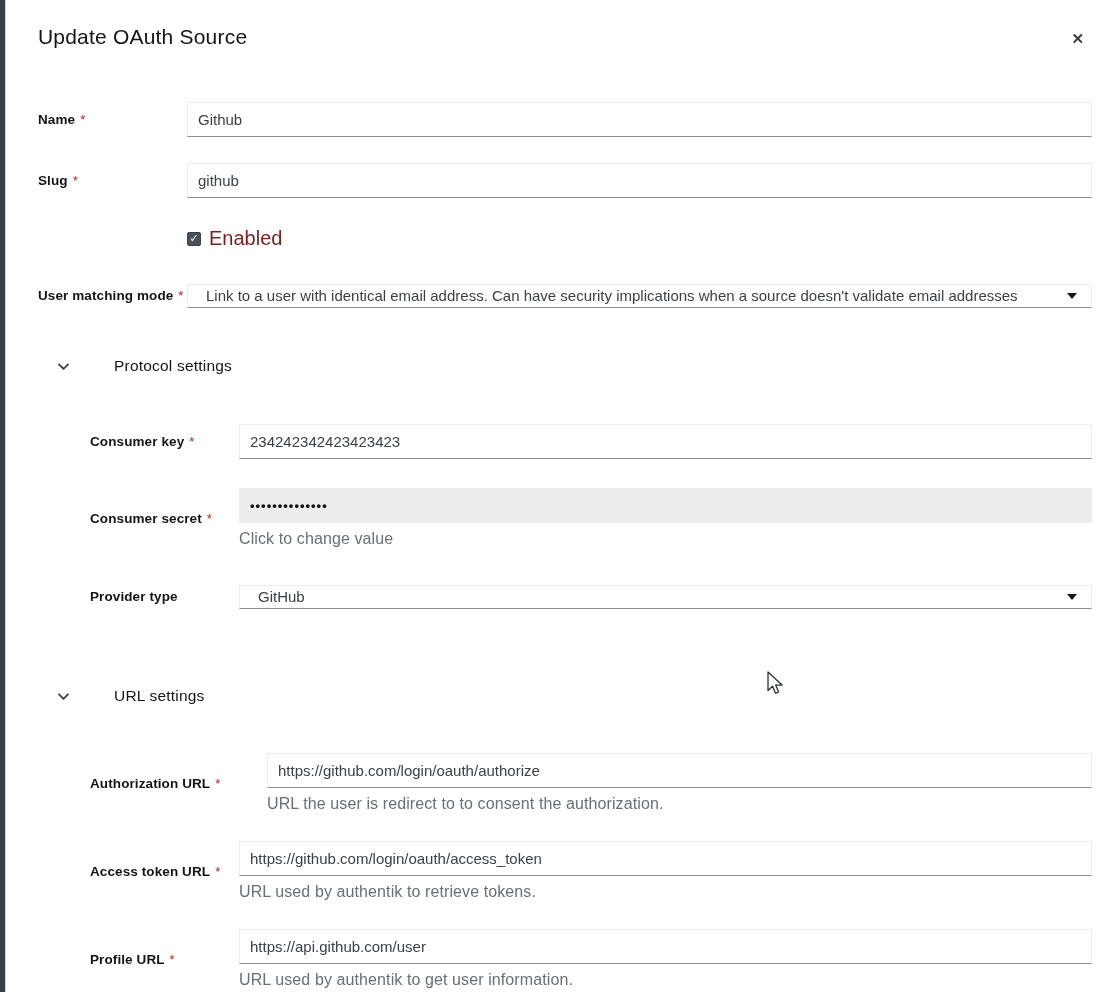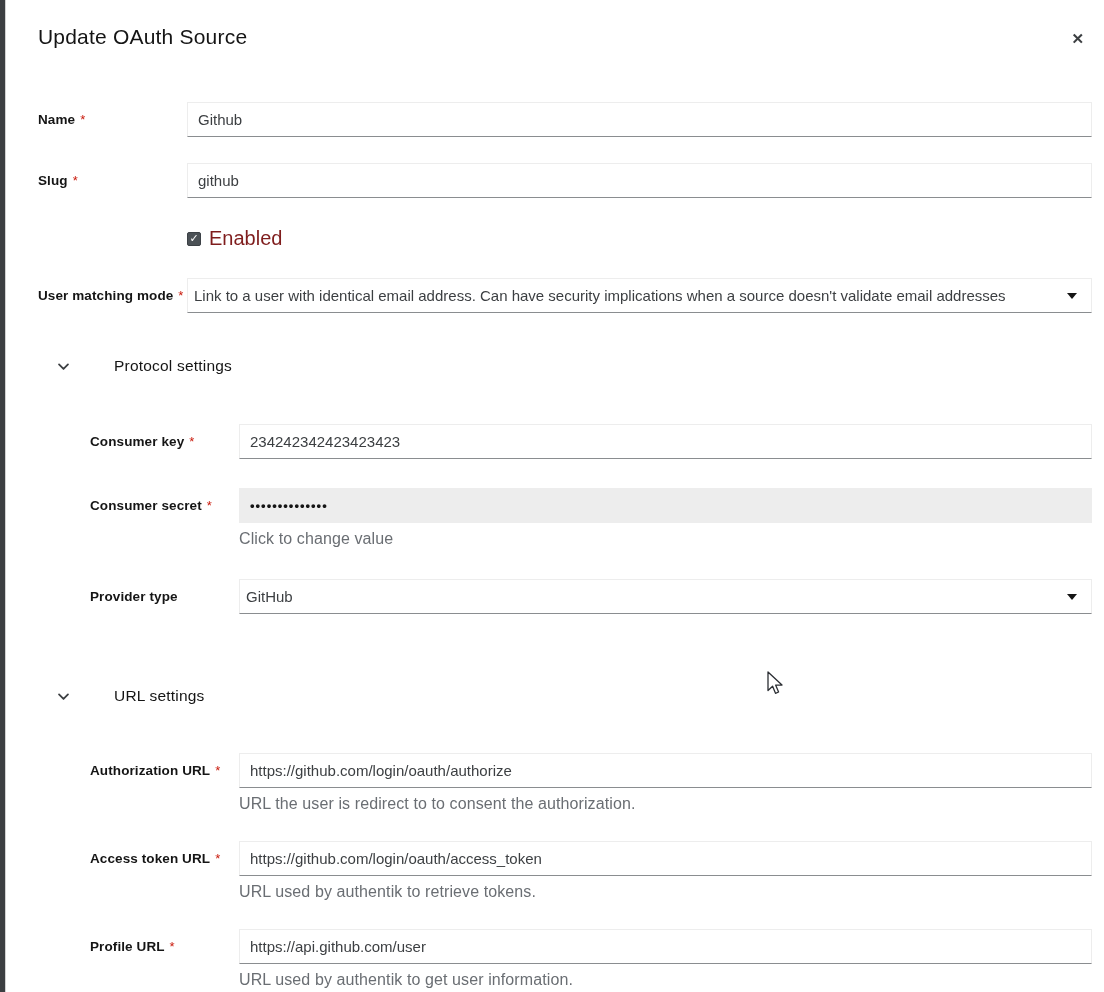--- a/index.html
+++ b/index.html
@@ -26,45 +26,45 @@
   .modal-header {
     display: flex; justify-content: space-between; align-items: flex-start;
     margin-bottom: 52px;
   }
   .modal-title { font-size: 21px; font-weight: 500; color: #151515; letter-spacing: 0.2px; }
   .close-btn {
     background: none; border: none; cursor: pointer;
     font-size: 15px; font-weight: 700; color: #3c3f42;
     padding: 4px 8px; margin-top: 2px; line-height: 1;
   }
-  .row { display: flex; align-items: flex-start; }
+  .row { display: flex; align-items: center; }
   .lbl {
     width: 149px; flex: none;
     font-size: 13.5px; font-weight: 600; color: #151515;
     line-height: 35px; letter-spacing: 0.1px;
   }
   .req { color: #c9190b; font-size: 13px; margin-left: 5px; font-weight: 400; }
   .field-col { flex: 1; min-width: 0; }
   .txt-input {
     width: 100%; height: 35px;
     border: 1px solid #ededed; border-bottom: 1px solid #8a8d90;
     padding: 0 10px; font-size: 15px; color: #3c3f42;
     font-family: "Liberation Sans", sans-serif;
     background: #ffffff; outline: none;
   }
   .txt-input.masked {
     background: #ededed; border: 1px solid #ededed;
     font-size: 13px; font-weight: 700; letter-spacing: 1px; color: #151515;
   }
   .select-box {
-    width: 100%; height: 35px;
+    width: 100%; height: 24px;
     border: 1px solid #ededed; border-bottom: 1px solid #8a8d90;
     background: #ffffff;
     display: flex; align-items: center; justify-content: space-between;
-    padding: 0 14px 0 6px; cursor: pointer;
+    padding: 0 14px 0 18px; cursor: pointer;
   }
   .select-text {
     font-size: 15px; color: #3c3f42;
     white-space: nowrap; overflow: hidden; text-overflow: ellipsis;
   }
   .caret {
     flex: none; width: 0; height: 0; margin-left: 10px;
     border-left: 5px solid transparent; border-right: 5px solid transparent;
     border-top: 6px solid #151515;
   }
@@ -85,21 +85,21 @@
   
   .mb-name { margin-bottom: 26px; }
   .mb-slug { margin-bottom: 29px; }
   .mb-enabled { margin-bottom: 28px; }
   .mb-matching { margin-bottom: 44px; }
   .mb-proto-header { margin-bottom: 49px; }
   .mb-ckey { margin-bottom: 29px; }
   .mb-csecret { margin-bottom: 31px; }
   .mb-provider { margin-bottom: 73px; }
   .mb-url-header { margin-bottom: 48px; }
-  .mb-auth { margin-bottom: 28px; }
+  .mb-auth { margin-bottom: 28px; gap: 28px; }
   .mb-token { margin-bottom: 28px; }
   .cursor {
     position: absolute; left: 763px; top: 671px; z-index: 10; pointer-events: none;
   }
 </style>
 </head>
 <body>
 
 <div class="edge-strip"></div>
 <div class="edge-line"></div>

